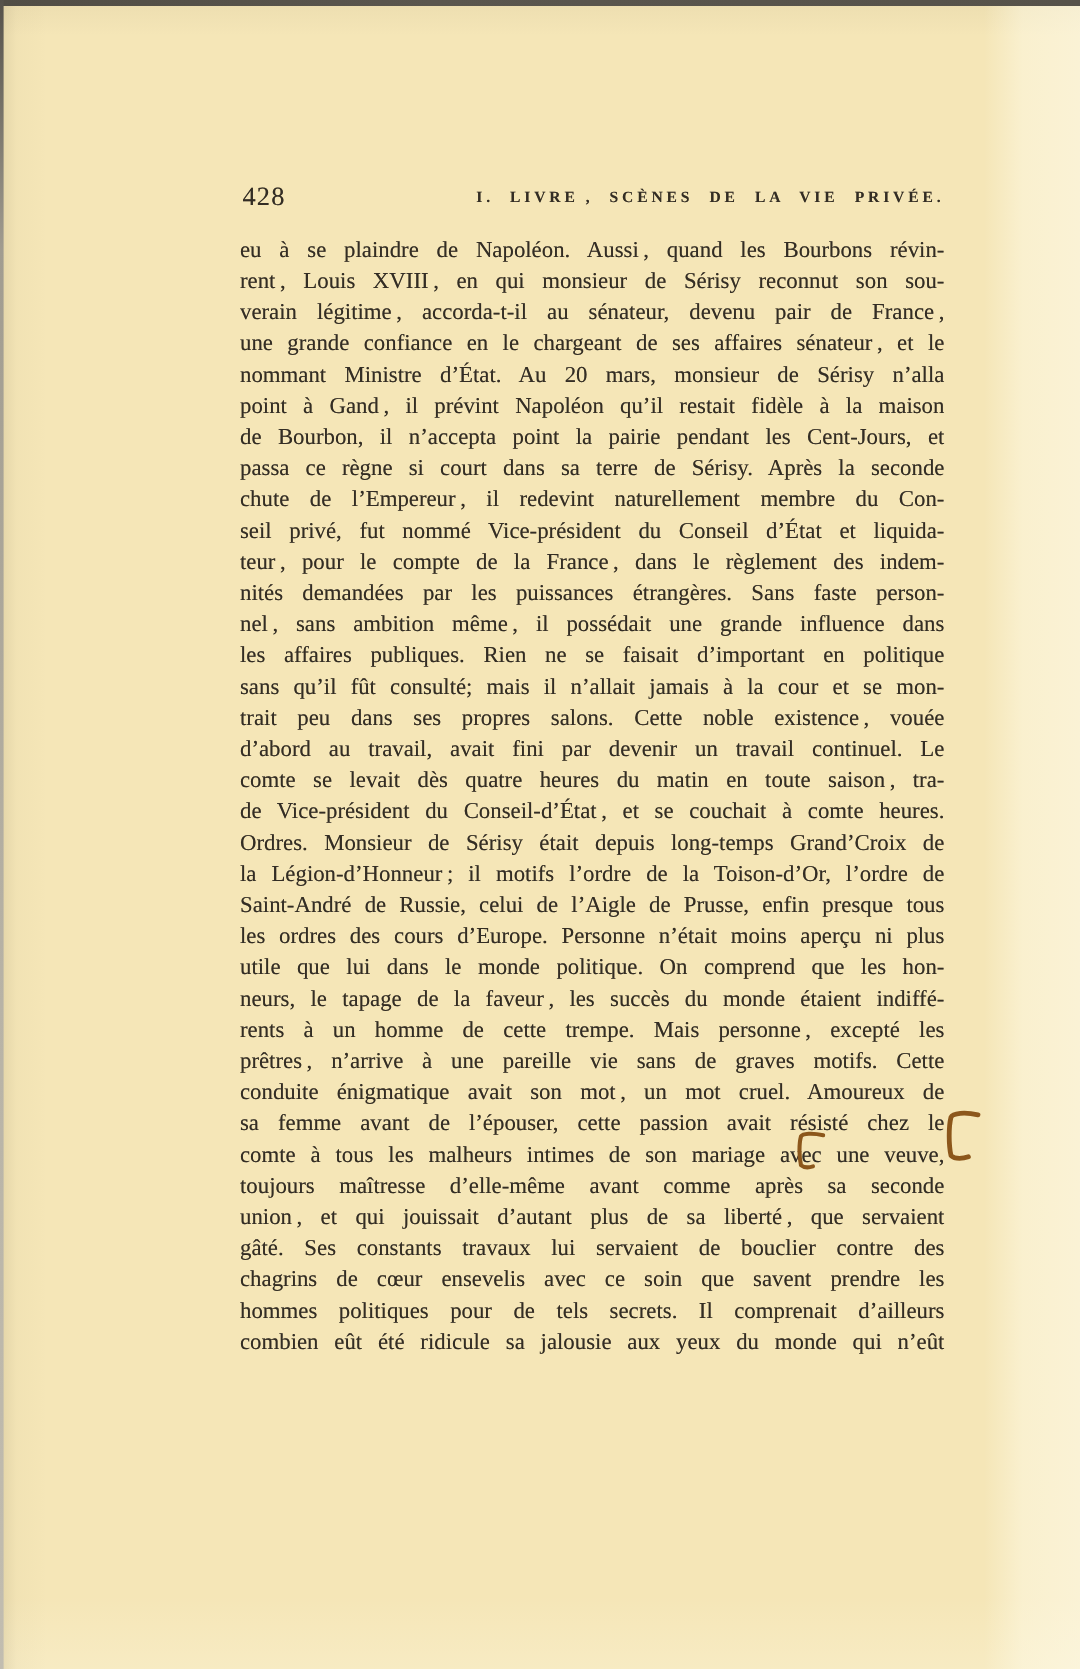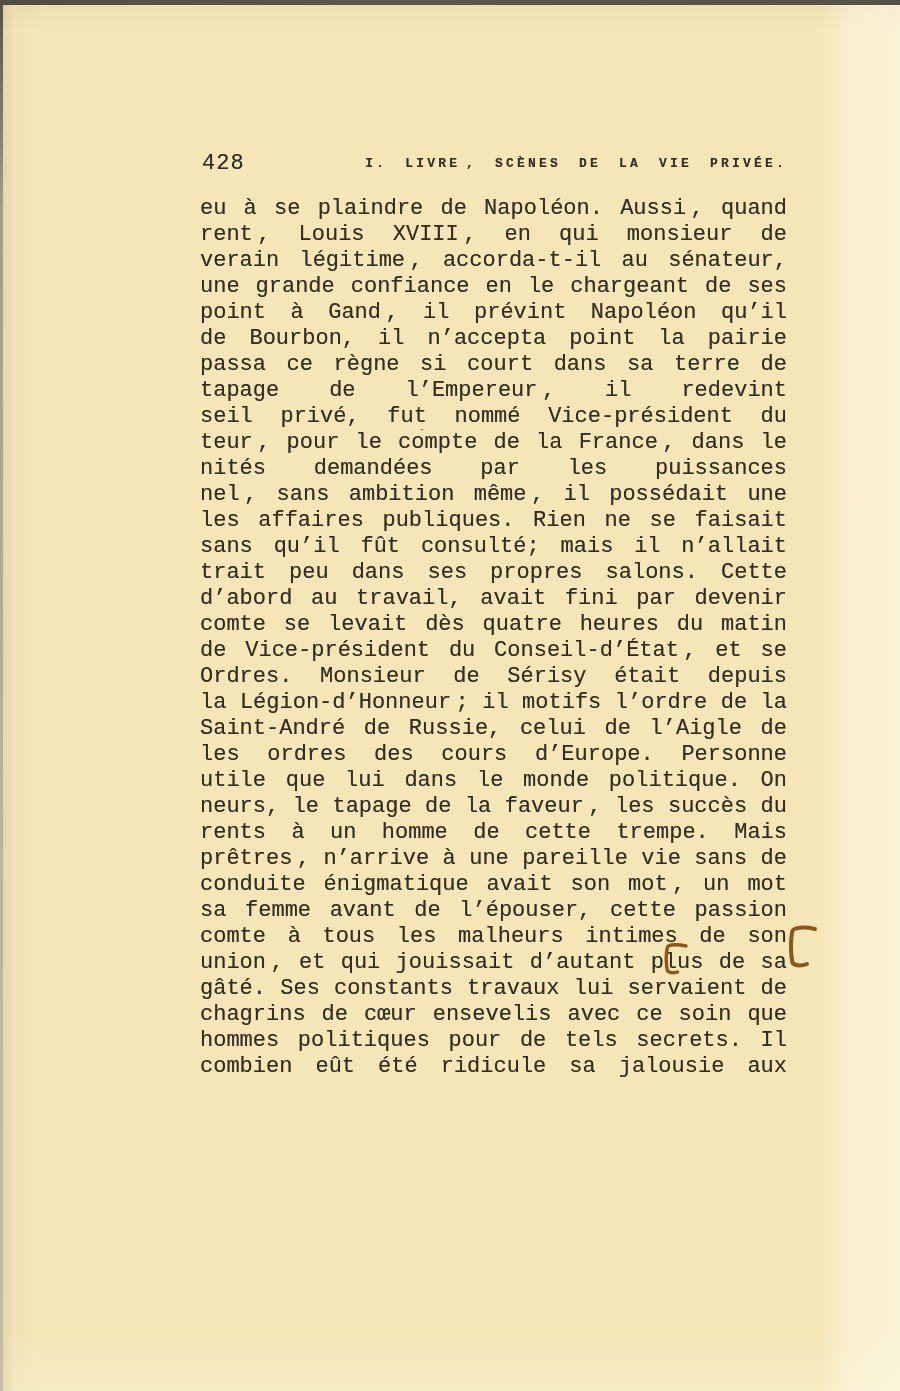--- a/index.html
+++ b/index.html
@@ -4,38 +4,37 @@
 <style>
   :root { --paper:#f5e6b7; --ink:#332d24; }
   * { margin:0; padding:0; box-sizing:border-box; }
   body { font-family:"Liberation Serif", serif; }
   .page {
     position:relative; width:900px; height:1391px; overflow:hidden;
     background:
       linear-gradient(90deg, rgba(60,50,30,0.10) 0px, rgba(60,50,30,0.02) 14px, rgba(0,0,0,0) 40px, rgba(0,0,0,0) 820px, rgba(255,252,235,0.45) 852px, rgba(255,252,238,0.55) 900px),
       linear-gradient(180deg, rgba(70,60,40,0.05) 0px, rgba(0,0,0,0) 30px, rgba(0,0,0,0) 1330px, rgba(255,250,230,0.25) 1391px),
       var(--paper);
-    font-family: Liberation Mono, monospace;
   }
   .edge-top { position:absolute; left:0; top:0; width:100%; height:5px;
     background:linear-gradient(90deg,#514d45,#5a564e 40%,#56524a); }
   .edge-left { position:absolute; left:0; top:0; width:3px; height:100%;
     background:linear-gradient(180deg,#55514a,#a19c90 15%,#b8b3a6 60%,#c2bdb0); }
   .content { position:absolute; left:200px; top:150px; width:587px; color:var(--ink); }
   .header { position:relative; height:28px; margin-bottom:18px; }
   .page-number {
     position:absolute; left:2px; bottom:0; font-size:22px; line-height:28px;
     letter-spacing:1px; text-shadow:0 0 0.5px rgba(40,34,26,0.55);
   }
   .running-title {
     width:100%; text-align:right; font-size:13px; line-height:28px;
     letter-spacing:3.2px; word-spacing:7px; font-weight:bold; font-stretch:normal;
     text-shadow:0 0 0.4px rgba(40,34,26,0.4);
   }
-  .body-text { font-size:22px; }
+  .body-text { font-size:19px; }
   .line {
     height:26px; line-height:26px; overflow:hidden;
     text-align:justify; text-align-last:justify;
     text-shadow:0 0 0.5px rgba(40,34,26,0.5);
   }
   .ink-mark { position:absolute; pointer-events:none; }
   .ink-mark.inline { left:662px; top:942px; }
   .ink-mark.margin { left:786px; top:924px; }
 </style>
 </head>
@@ -48,45 +47,47 @@
   <div class="content">
     <div class="header">
       <span class="page-number">428</span>
       <div class="running-title">I. LIVRE , SCÈNES DE LA VIE PRIVÉE.</div>
     </div>
     <div class="body-text">
         <div class="line">eu à se plaindre de Napoléon. Aussi , quand les Bourbons révin-</div>
         <div class="line">rent , Louis XVIII , en qui monsieur de Sérisy reconnut son sou-</div>
         <div class="line">verain légitime , accorda-t-il au sénateur, devenu pair de France ,</div>
         <div class="line">une grande confiance en le chargeant de ses affaires sénateur , et le</div>
+        <div class="line">nommant Ministre d’État. Au 20 mars, monsieur de Sérisy n’alla</div>
         <div class="line">point à Gand , il prévint Napoléon qu’il restait fidèle à la maison</div>
         <div class="line">de Bourbon, il n’accepta point la pairie pendant les Cent-Jours, et</div>
         <div class="line">passa ce règne si court dans sa terre de Sérisy. Après la seconde</div>
-        <div class="line">tapage de l’Empereur , il redevint naturellement membre du Con-</div>
+        <div class="line">chute de l’Empereur , il redevint naturellement membre du Con-</div>
         <div class="line">seil privé, fut nommé Vice-président du Conseil d’État et liquida-</div>
         <div class="line">teur , pour le compte de la France , dans le règlement des indem-</div>
         <div class="line">nités demandées par les puissances étrangères. Sans faste person-</div>
         <div class="line">nel , sans ambition même , il possédait une grande influence dans</div>
         <div class="line">les affaires publiques. Rien ne se faisait d’important en politique</div>
         <div class="line">sans qu’il fût consulté; mais il n’allait jamais à la cour et se mon-</div>
         <div class="line">trait peu dans ses propres salons. Cette noble existence , vouée</div>
         <div class="line">d’abord au travail, avait fini par devenir un travail continuel. Le</div>
         <div class="line">comte se levait dès quatre heures du matin en toute saison , tra-</div>
-        <div class="line">de Vice-président du Conseil-d’État , et se couchait à cour heures.</div>
+        <div class="line">de Vice-président du Conseil-d’État , et se couchait à comte heures.</div>
         <div class="line">Ordres. Monsieur de Sérisy était depuis long-temps Grand’Croix de</div>
         <div class="line">la Légion-d’Honneur ; il motifs l’ordre de la Toison-d’Or, l’ordre de</div>
         <div class="line">Saint-André de Russie, celui de l’Aigle de Prusse, enfin presque tous</div>
         <div class="line">les ordres des cours d’Europe. Personne n’était moins aperçu ni plus</div>
         <div class="line">utile que lui dans le monde politique. On comprend que les hon-</div>
         <div class="line">neurs, le tapage de la faveur , les succès du monde étaient indiffé-</div>
         <div class="line">rents à un homme de cette trempe. Mais personne , excepté les</div>
         <div class="line">prêtres , n’arrive à une pareille vie sans de graves motifs. Cette</div>
         <div class="line">conduite énigmatique avait son mot , un mot cruel. Amoureux de</div>
         <div class="line">sa femme avant de l’épouser, cette passion avait résisté chez le</div>
         <div class="line">comte à tous les malheurs intimes de son mariage avec une veuve,</div>
+        <div class="line">toujours maîtresse d’elle-même avant comme après sa seconde</div>
         <div class="line">union , et qui jouissait d’autant plus de sa liberté , que servaient</div>
         <div class="line">gâté. Ses constants travaux lui servaient de bouclier contre des</div>
         <div class="line">chagrins de cœur ensevelis avec ce soin que savent prendre les</div>
         <div class="line">hommes politiques pour de tels secrets. Il comprenait d’ailleurs</div>
         <div class="line">combien eût été ridicule sa jalousie aux yeux du monde qui n’eût</div>
       </div>
   </div>
 
   <svg class="ink-mark inline" width="26" height="34" viewBox="0 0 26 34">
     <path d="M24 4 C15 2, 7 2.5, 5.5 5 C3.8 11, 3.8 22, 5.5 29 C8.5 31.5, 12.5 31, 15.5 30" fill="none" stroke="#8c571b" stroke-width="3.4" stroke-linecap="round" stroke-linejoin="round"></path>

